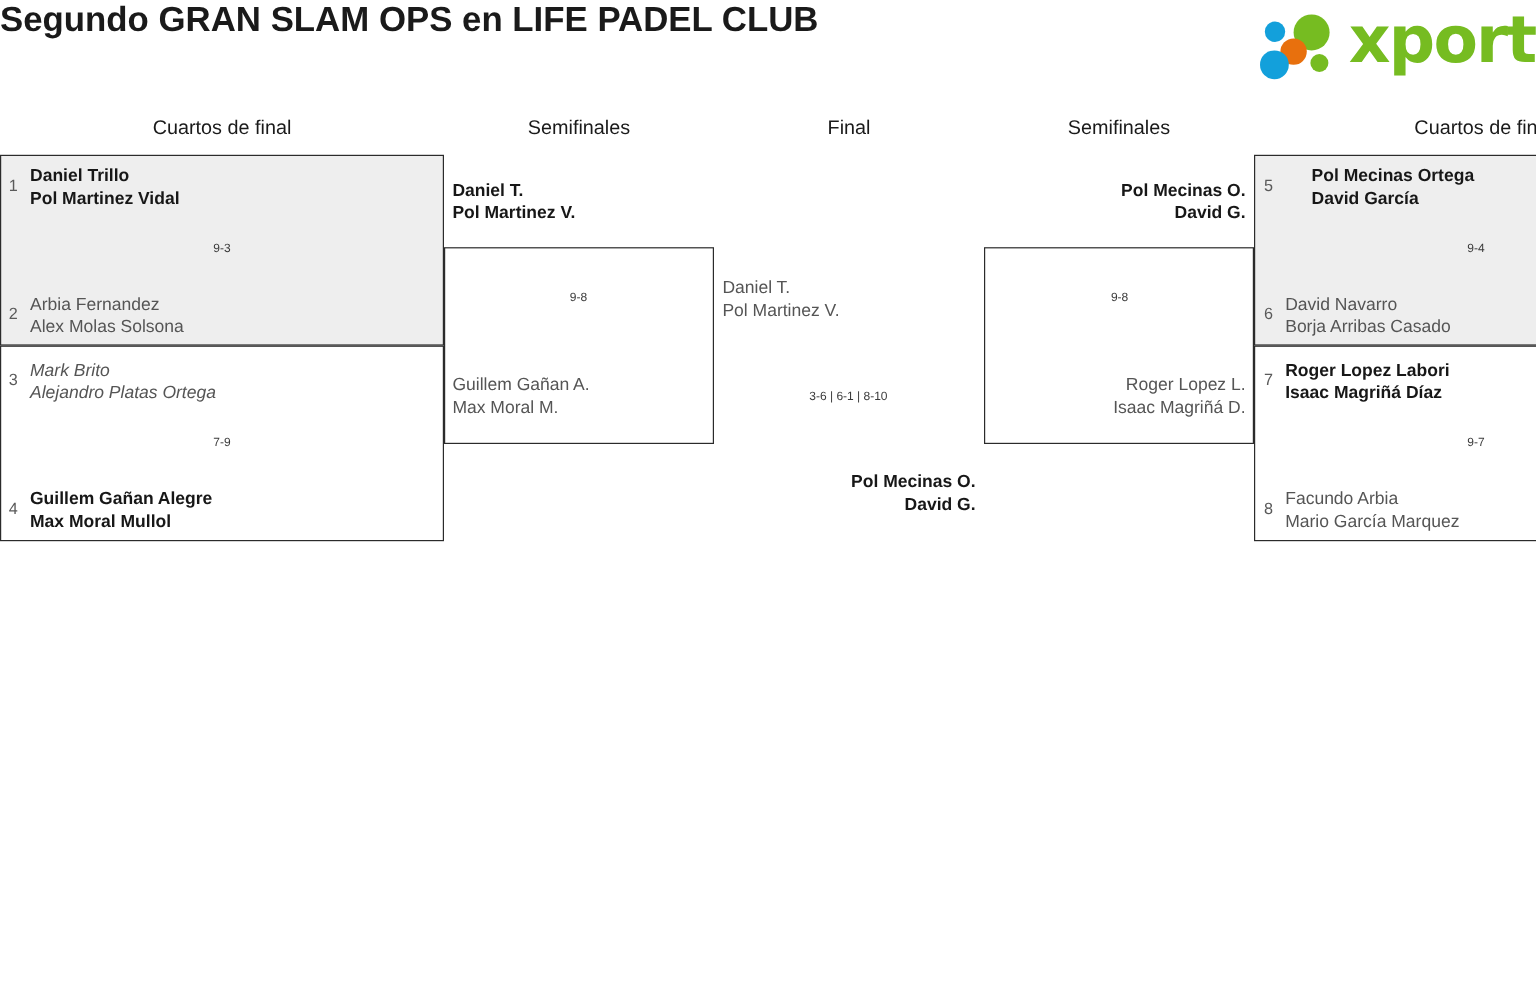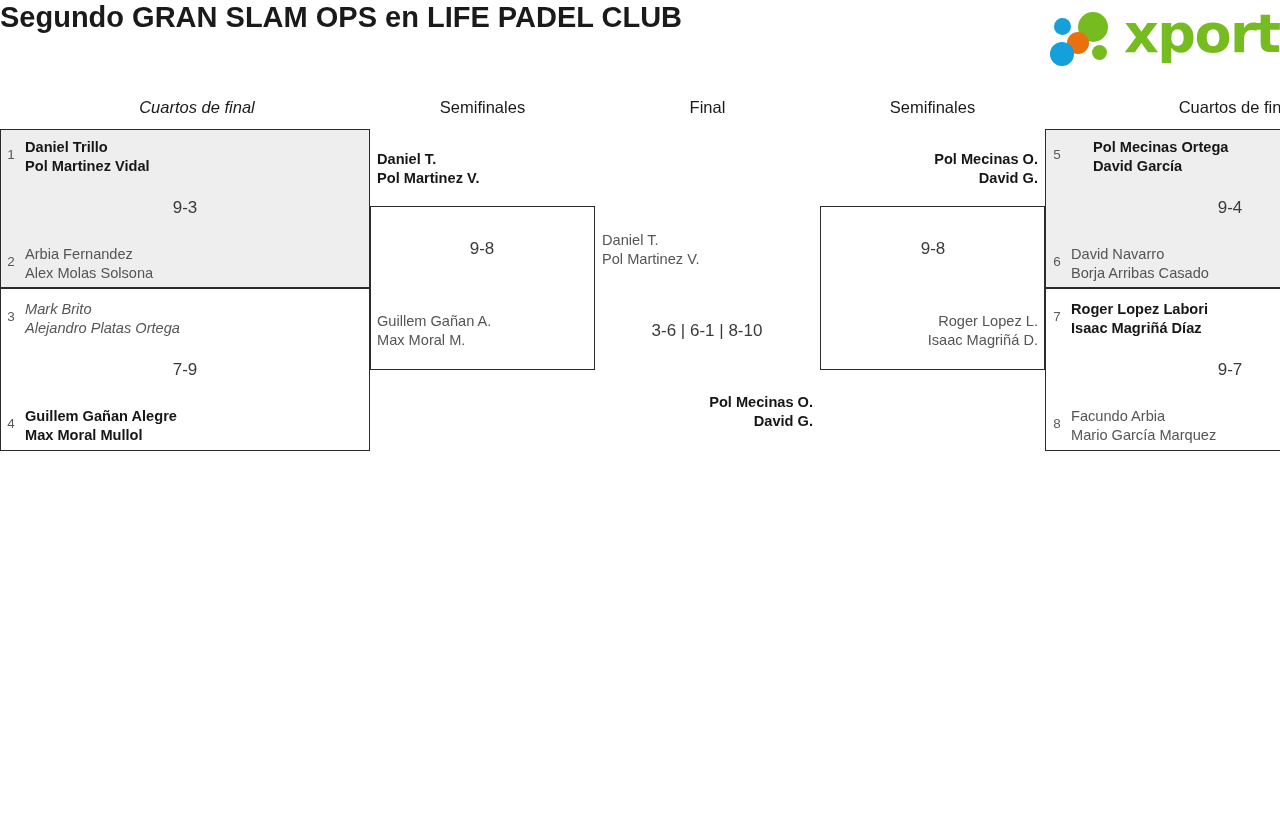--- a/index.html
+++ b/index.html
@@ -99,21 +99,21 @@
     font-size: 13.5px;
     color: #5a5a5a;
     line-height: 16px;
     text-align: center;
     width: 16px;
   }
 
   
   .score {
     position: absolute;
-    font-size: 17px;
+    font-size: 10px;
     color: #3a3a3a;
     text-align: center;
     white-space: nowrap;
     line-height: 18px;
   }
 </style>
 </head>
 <body>
 
 <div id="header">
@@ -127,21 +127,21 @@
       <span class="dot" style="left:4px;  top:8px;  width:17px; height:17px; background:#13a0db;"></span>
       <span class="dot" style="left:28px; top:2px;  width:30px; height:30px; background:#76bc21;"></span>
       <span class="dot" style="left:17px; top:22px; width:22px; height:22px; background:#e8700d;"></span>
       <span class="dot" style="left:0px;  top:32px; width:24px; height:24px; background:#13a0db;"></span>
       <span class="dot" style="left:42px; top:35px; width:15px; height:15px; background:#76bc21;"></span>
     </div>
     <div id="logo-wordmark">xporty</div>
   </div>
 </div>
 
-<div class="round-header" style="left:12px;   width:370px;font-style:italic;">Cuartos de final</div>
+<div class="round-header" style="left:0px;   width:370px;">Cuartos de final</div>
 <div class="round-header" style="left:370px; width:225px;">Semifinales</div>
 <div class="round-header" style="left:595px; width:225px;">Final</div>
 <div class="round-header" style="left:820px; width:225px;">Semifinales</div>
 <div class="round-header" style="left:1045px; width:370px;">Cuartos de fin</div>
 
 <div class="mbox shaded" style="left:0px; top:129px; width:370px; height:159px;"></div>
 <div class="mbox" style="left:0px; top:288px; width:370px; height:163px;"></div>
 
 <div class="seed" style="left:3px; top:147px;">1</div>
 <div class="team win" style="left:25px; top:138px;">

